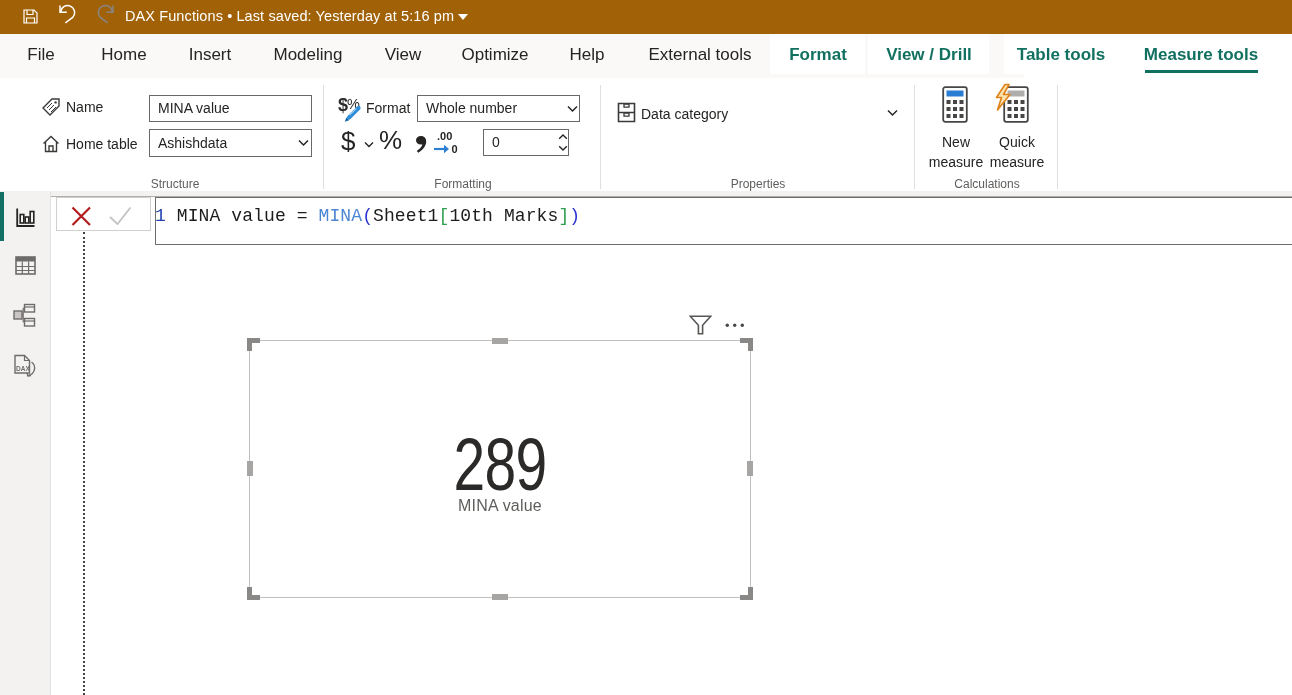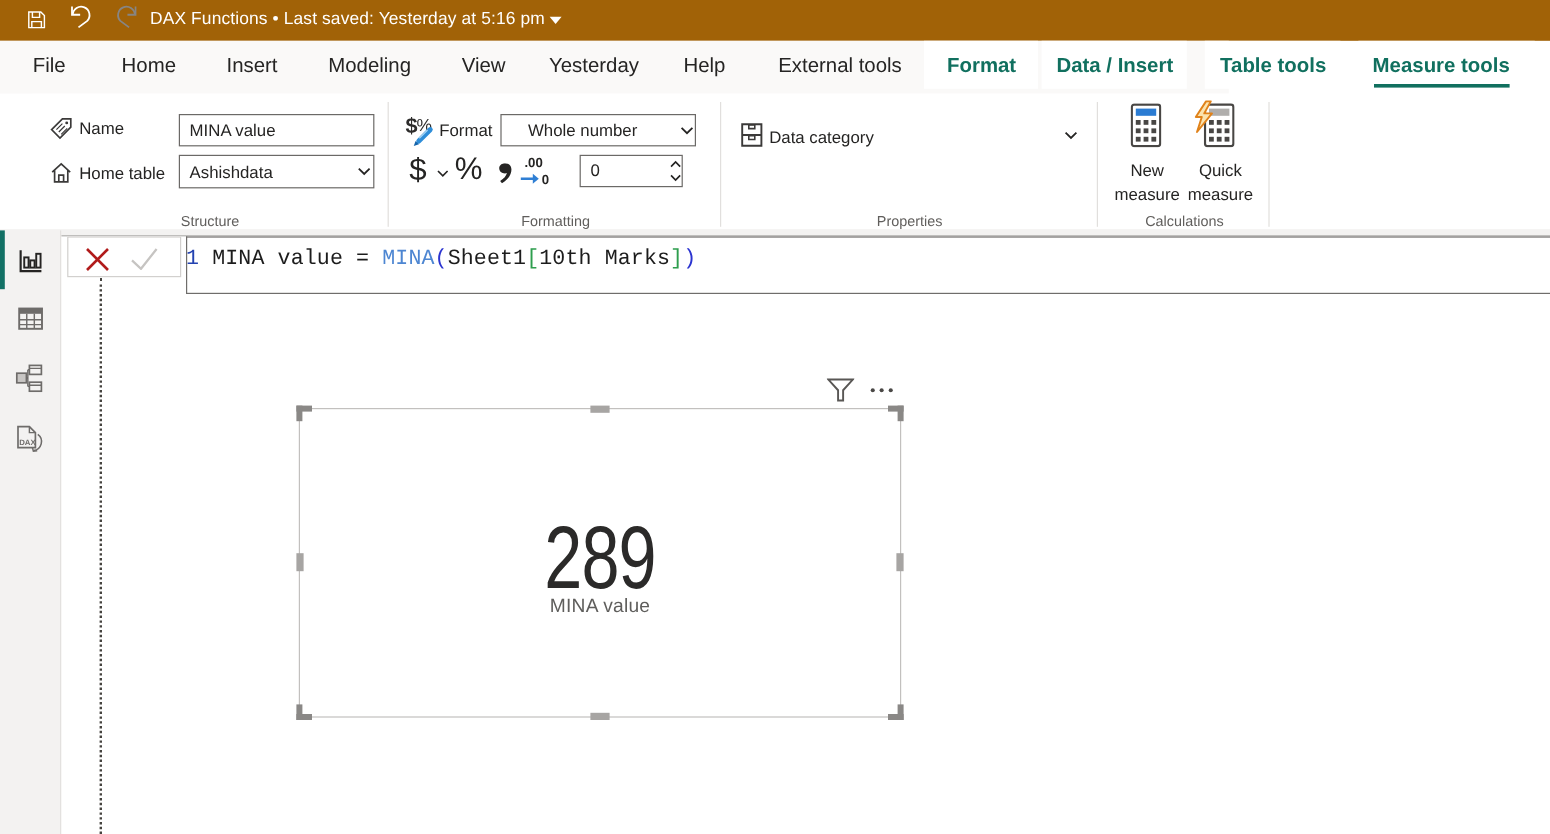--- a/index.html
+++ b/index.html
@@ -63,25 +63,25 @@
 <div id="tabstrip">
   <div class="ctile" style="left:770px;width:95px"></div>
   <div class="ctile" style="left:868px;width:121px"></div>
   <div class="ctile" style="left:1004px;width:113px"></div>
   <div class="ctile" style="left:1132px;width:147px"></div>
   <div class="tab" style="left:41px">File</div>
   <div class="tab" style="left:124px">Home</div>
   <div class="tab" style="left:210px">Insert</div>
   <div class="tab" style="left:308px">Modeling</div>
   <div class="tab" style="left:403px">View</div>
-  <div class="tab" style="left:495px">Yesterday</div>
+  <div class="tab" style="left:495px">Optimize</div>
   <div class="tab" style="left:587px">Help</div>
   <div class="tab" style="left:700px">External tools</div>
   <div class="ctab" style="left:818px">Format</div>
-  <div class="ctab" style="left:929px">Data / Insert</div>
+  <div class="ctab" style="left:929px">View / Drill</div>
   <div class="ctab" style="left:1061px">Table tools</div>
   <div class="ctab" style="left:1201px">Measure tools</div>
   <div style="position:absolute;left:1145px;top:36px;width:113px;height:3px;background:#11705f"></div>
 </div>
 
 <div id="ribbon">
 
   <svg class="abs" style="left:14px;top:19px" width="20" height="20" viewBox="0 0 20 20">
     <path d="M2 11 L11 2 H18 V9 L9 18 Z" fill="none" stroke="#3b3a39" stroke-width="1.4"></path>
     <circle cx="14.6" cy="5.4" r="1.2" fill="#3b3a39"></circle>
@@ -101,21 +101,21 @@
   <div class="vsep" style="left:296px"></div>
 
   <svg class="abs" style="left:309px;top:16px" width="30" height="30" viewBox="0 0 30 30">
     <text x="2" y="16.5" font-size="18" font-weight="bold" fill="#2d2c2b" font-family="Liberation Sans">$</text>
     <text x="11" y="15" font-size="14.5" fill="#2d2c2b" font-family="Liberation Sans">%</text>
     <path d="M13 23.5 L22.5 14" stroke="#2f8ed9" stroke-width="4.2" stroke-linecap="round" fill="none"></path>
     <path d="M13.4 21.2 L20.3 14.3" stroke="#a5d3f3" stroke-width="1.2" fill="none"></path>
     <path d="M8.8 27.7 L13.2 26.3 L10.3 23.4 Z" fill="#1565ab"></path>
   </svg>
   <div class="rlabel" style="left:339px;top:23px;line-height:14px">Format</div>
-  <div class="tbox" style="left:390px;top:17px;width:163px;height:27px;line-height:25px;padding-left:22px">Whole number</div>
+  <div class="tbox" style="left:390px;top:17px;width:163px;height:27px;line-height:25px;padding-left:8px">Whole number</div>
   <svg class="abs" style="left:540px;top:27px" width="11" height="8" viewBox="0 0 11 8">
     <path d="M1 1.5 L5.5 6 L10 1.5" fill="none" stroke="#252423" stroke-width="1.5"></path>
   </svg>
   <div class="rlabel" style="left:314px;top:50px;font-size:26px;line-height:26px">$</div>
   <svg class="abs" style="left:337px;top:63px" width="10" height="7" viewBox="0 0 10 7">
     <path d="M1 1.5 L5 5.5 L9 1.5" fill="none" stroke="#252423" stroke-width="1.4"></path>
   </svg>
   <div class="rlabel" style="left:352px;top:49px;font-size:26px;line-height:26px">%</div>
   <svg class="abs" style="left:388px;top:58px" width="12" height="17" viewBox="0 0 12 17">
     <path d="M6 0 C9.3 0 11.2 2.3 11.2 5.3 C11.2 9.8 8.2 13.9 3.3 16.8 L1.8 14.9 C5 12.8 6.9 10.6 7.4 8.2 C6.9 8.4 6.4 8.5 5.8 8.5 C3 8.5 1 6.7 1 4.2 C1 1.8 3.1 0 6 0 Z" fill="#252423"></path>

